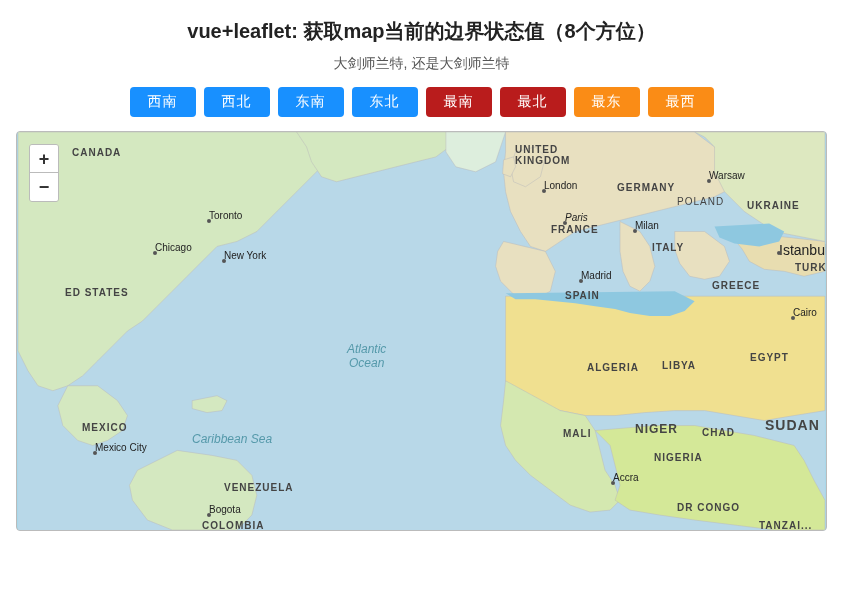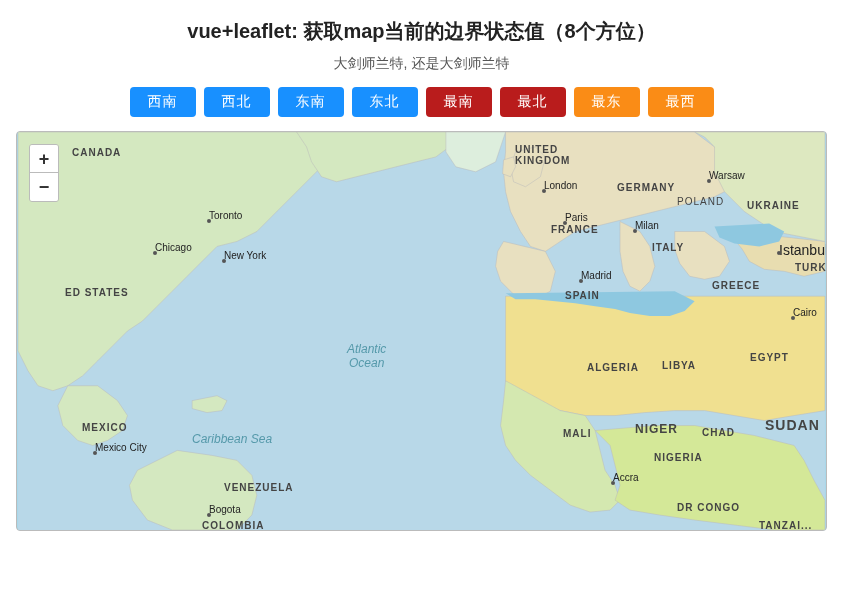--- a/index.html
+++ b/index.html
@@ -172,21 +172,21 @@
         <div style="position: absolute; left: 55px; top: 15px; font-family: Arial, sans-serif; pointer-events: none; white-space: pre; font-size: 10px; color: rgb(68, 68, 68); font-weight: 600; letter-spacing: 1px;">CANADA</div>
         <div style="position: absolute; left: 498px; top: 12px; font-family: Arial, sans-serif; pointer-events: none; white-space: pre; font-size: 10px; color: rgb(68, 68, 68); font-weight: 600; letter-spacing: 1px;">UNITED
 KINGDOM</div>
         <div style="position: absolute; left: 660px; top: 20px; font-family: Arial, sans-serif; pointer-events: none; white-space: pre; font-size: 10px; color: rgb(68, 68, 68); font-weight: 400; letter-spacing: 1px; margin-top: 44px;">POLAND</div>
         <div style="position: absolute; left: 600px; top: 50px; font-family: Arial, sans-serif; pointer-events: none; white-space: pre; font-size: 10px; color: rgb(68, 68, 68); font-weight: 600; letter-spacing: 1px;">GERMANY</div>
         <div style="position: absolute; left: 692px; top: 38px; font-family: Arial, sans-serif; pointer-events: none; white-space: pre; font-size: 10px; color: rgb(34, 34, 34);">Warsaw</div>
         <div style="position: absolute; left: 690px; top: 47px; width: 4px; height: 4px; border-radius: 50%; background: rgb(85, 85, 85);"></div>
         <div style="position: absolute; left: 527px; top: 48px; font-family: Arial, sans-serif; pointer-events: none; white-space: pre; font-size: 10px; color: rgb(34, 34, 34);">London</div>
         <div style="position: absolute; left: 525px; top: 57px; width: 4px; height: 4px; border-radius: 50%; background: rgb(85, 85, 85);"></div>
         <div style="position: absolute; left: 730px; top: 68px; font-family: Arial, sans-serif; pointer-events: none; white-space: pre; font-size: 10px; color: rgb(68, 68, 68); font-weight: 600; letter-spacing: 1px;">UKRAINE</div>
-        <div style="position: absolute; left: 548px; top: 80px; font-family: Arial, sans-serif; pointer-events: none; white-space: pre; font-size: 10px; color: rgb(34, 34, 34);">Paris</div>
+        <div style="position: absolute; left: 548px; top: 80px; font-family: Arial, sans-serif; pointer-events: none; white-space: pre; font-size: 10px; color: rgb(34, 34, 34); font-style: italic;">Paris</div>
         <div style="position: absolute; left: 546px; top: 89px; width: 4px; height: 4px; border-radius: 50%; background: rgb(85, 85, 85);"></div>
         <div style="position: absolute; left: 534px; top: 92px; font-family: Arial, sans-serif; pointer-events: none; white-space: pre; font-size: 10px; color: rgb(68, 68, 68); font-weight: 600; letter-spacing: 1px;">FRANCE</div>
         <div style="position: absolute; left: 618px; top: 88px; font-family: Arial, sans-serif; pointer-events: none; white-space: pre; font-size: 10px; color: rgb(34, 34, 34);">Milan</div>
         <div style="position: absolute; left: 616px; top: 97px; width: 4px; height: 4px; border-radius: 50%; background: rgb(85, 85, 85);"></div>
         <div style="position: absolute; left: 635px; top: 110px; font-family: Arial, sans-serif; pointer-events: none; white-space: pre; font-size: 10px; color: rgb(68, 68, 68); font-weight: 600; letter-spacing: 1px;">ITALY</div>
         <div style="position: absolute; left: 762px; top: 110px; font-family: Arial, sans-serif; pointer-events: none; white-space: pre; font-size: 14px; color: rgb(34, 34, 34);">Istanbul</div>
         <div style="position: absolute; left: 760px; top: 119px; width: 4px; height: 4px; border-radius: 50%; background: rgb(85, 85, 85);"></div>
         <div style="position: absolute; left: 564px; top: 138px; font-family: Arial, sans-serif; pointer-events: none; white-space: pre; font-size: 10px; color: rgb(34, 34, 34);">Madrid</div>
         <div style="position: absolute; left: 562px; top: 147px; width: 4px; height: 4px; border-radius: 50%; background: rgb(85, 85, 85);"></div>
         <div style="position: absolute; left: 548px; top: 158px; font-family: Arial, sans-serif; pointer-events: none; white-space: pre; font-size: 10px; color: rgb(68, 68, 68); font-weight: 600; letter-spacing: 1px;">SPAIN</div>

